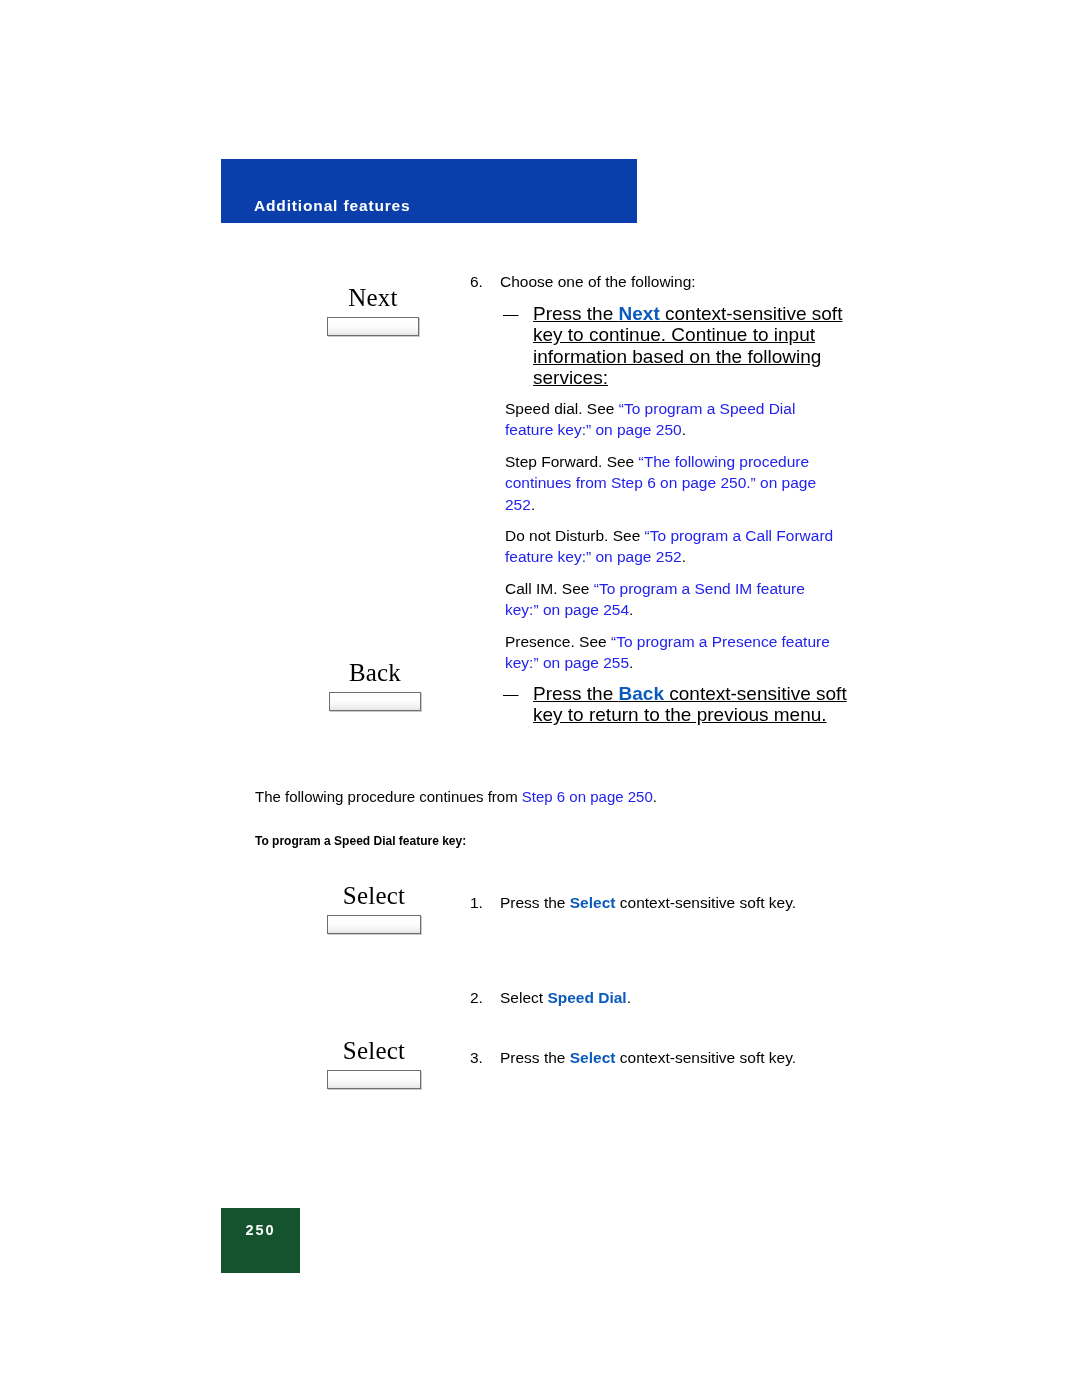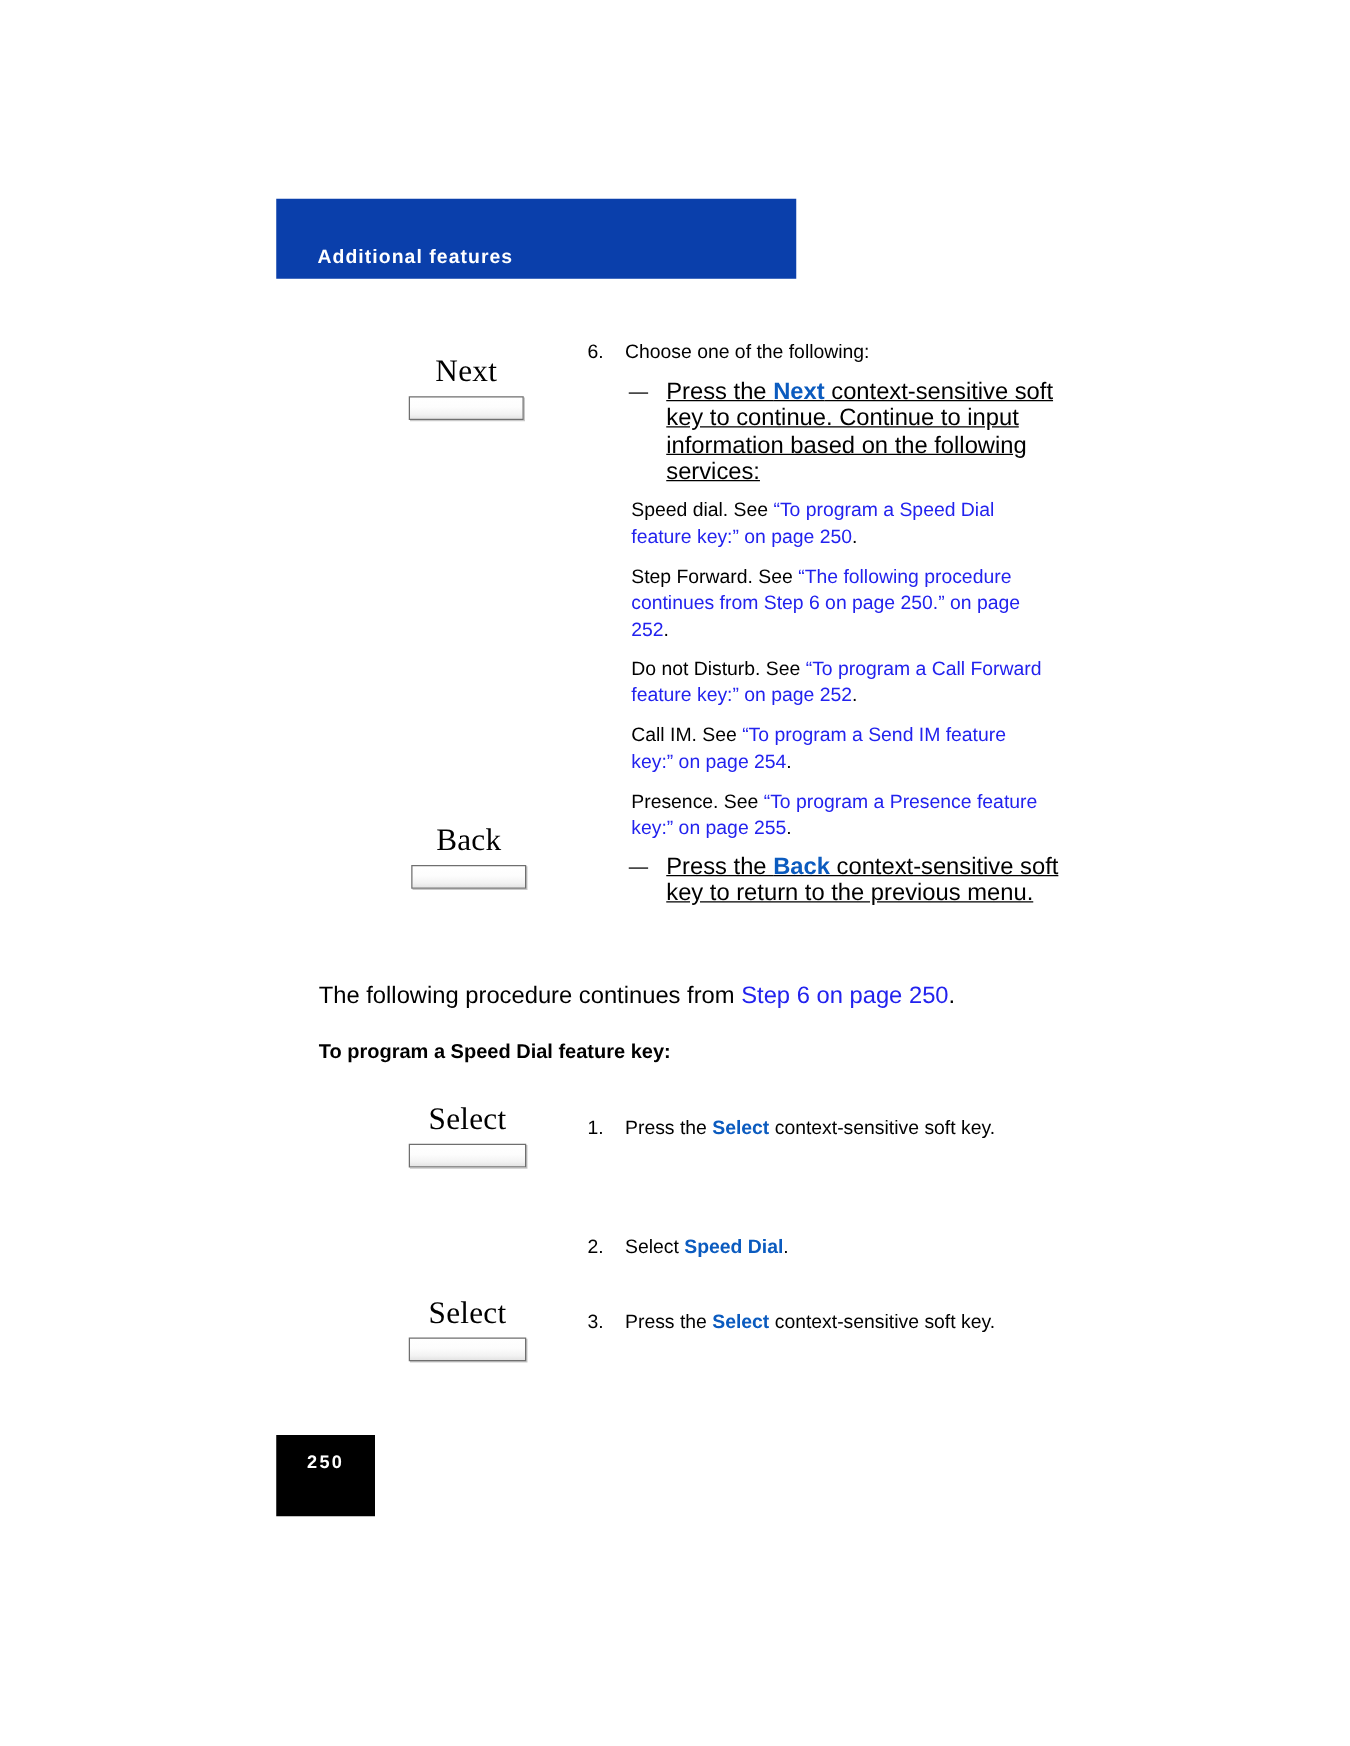--- a/index.html
+++ b/index.html
@@ -123,44 +123,44 @@
   #ref-dnd          { top: 525px; }
   #ref-sendim       { top: 578px; }
   #ref-presence     { top: 631px; }
   #dash-back   { left: 503px; top: 683px;  width: 350px; }
 
   #continue-para {
     position: absolute;
     left: 255px;
     top: 786px;
     width: 560px;
-    font-size: 19px;
+    font-size: 15px;
     line-height: 21.3px;
   }
   #section-heading {
     position: absolute;
     left: 255px;
     top: 831px;
-    font-size: 16px;
+    font-size: 12px;
     font-weight: bold;
     line-height: 21.3px;
   }
 
   #step1 { left: 470px; top: 892px;  width: 380px; }
   #step2 { left: 470px; top: 987px;  width: 380px; }
   #step3 { left: 470px; top: 1047px; width: 380px; }
 
   
   #page-marker {
     position: absolute;
     left: 221px;
-    top: 1148px;
+    top: 1208px;
     width: 79px;
     height: 65px;
-    background: #000000;
+    background: #14532d;
   }
   #page-number {
     position: absolute;
     top: 14px;
     left: 0;
     right: 0;
     text-align: center;
     font-size: 14.5px;
     font-weight: bold;
     color: #ffffff;

